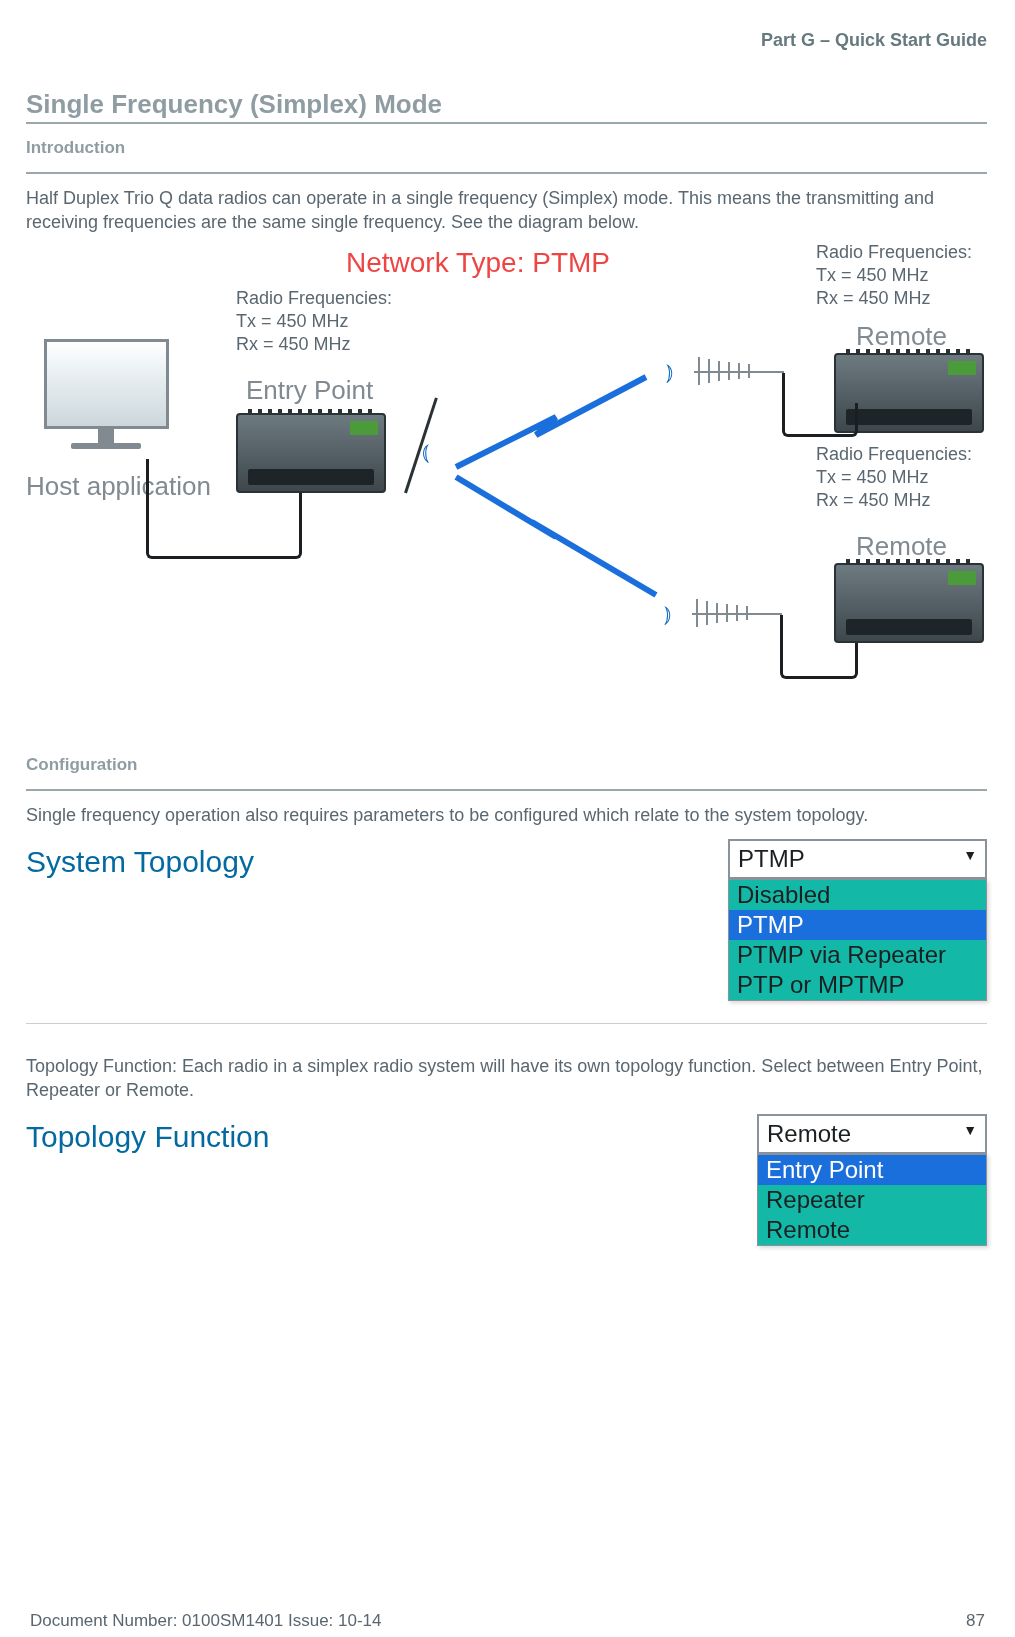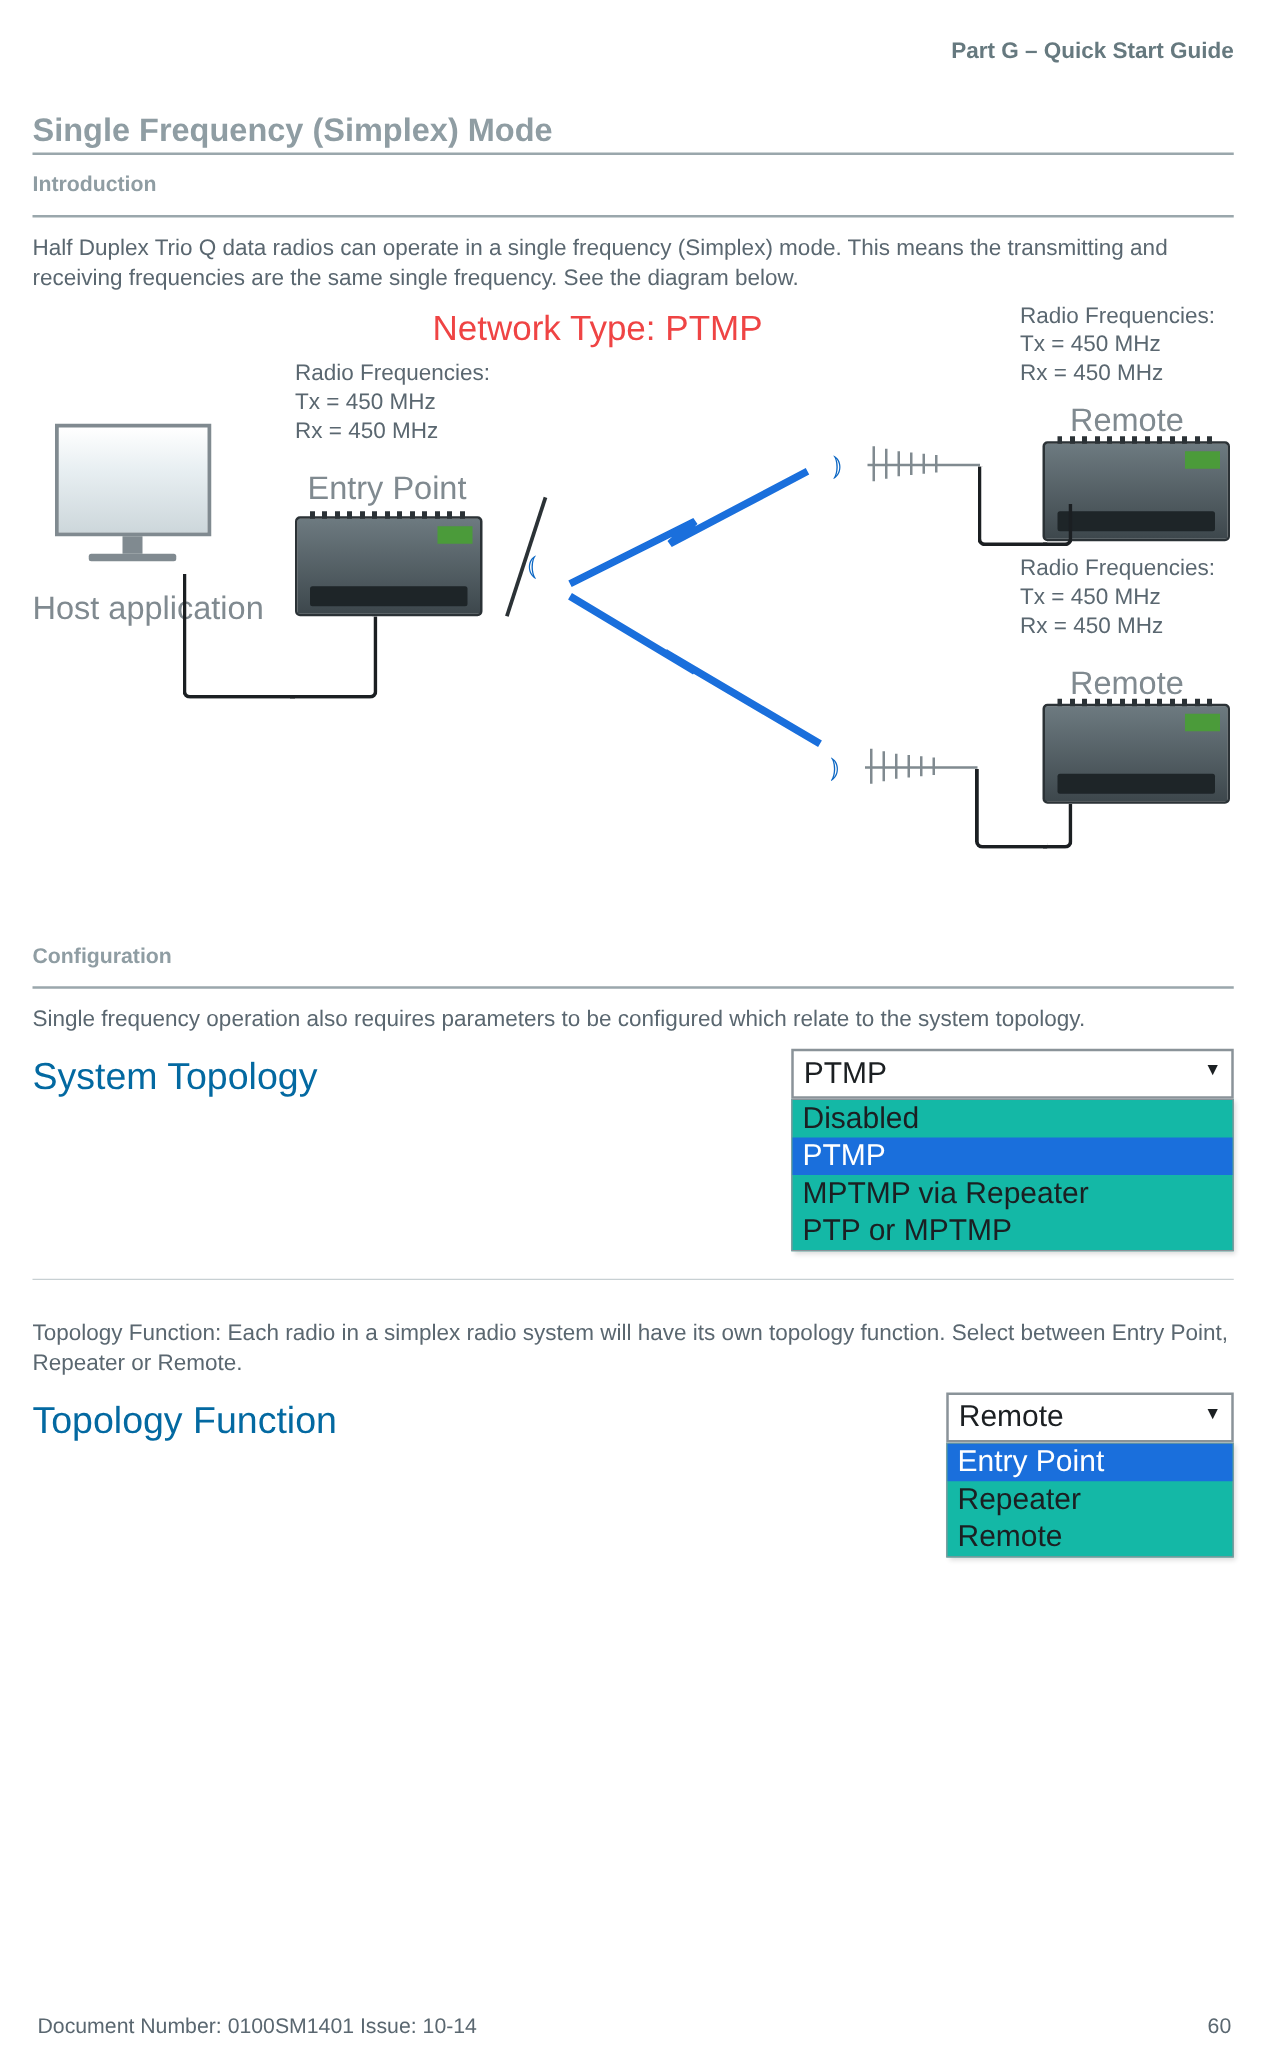--- a/index.html
+++ b/index.html
@@ -117,21 +117,21 @@
   }
   
   .config-row { display:flex; align-items:flex-start; margin: 10px 0 30px 0; border-bottom: 1px solid #c8d0d3; padding-bottom: 22px;}
   .config-row.noborder { border-bottom: none; padding-bottom: 0; margin-bottom: 10px;}
   .config-label {
     font-size: 30px;
     color: #0369a1;
     padding: 6px 0 0 0;
     flex: 1;
   }
-  .dd-wrap { width: 354px; }
+  .dd-wrap { width: 259px; }
   .dd-wrap.narrow { width: 230px; }
   .dd-sel {
     border: 2px solid #8a9399;
     padding: 4px 28px 4px 8px;
     font-size: 24px;
     font-family: Arial, sans-serif;
     color: #1b1f22;
     position: relative;
     background: #fff;
   }
@@ -245,21 +245,21 @@
   <h2 class="sub">Configuration</h2>
   <p class="body">Single frequency operation also requires parameters to be configured which relate to the system topology.</p>
 
   <div class="config-row">
     <div class="config-label">System Topology</div>
     <div class="dd-wrap">
       <div class="dd-sel">PTMP</div>
       <div class="dd-list">
         <div>Disabled</div>
         <div class="sel">PTMP</div>
-        <div>MPTMP via Repeater</div>
+        <div>PTMP via Repeater</div>
         <div>PTP or MPTMP</div>
       </div>
     </div>
   </div>
 
   <p class="body">Topology Function: Each radio in a simplex radio system will have its own topology function. Select between Entry Point, Repeater or Remote.</p>
 
   <div class="config-row noborder">
     <div class="config-label">Topology Function</div>
     <div class="dd-wrap narrow">
@@ -267,15 +267,15 @@
       <div class="dd-list">
         <div class="sel">Entry Point</div>
         <div>Repeater</div>
         <div>Remote</div>
       </div>
     </div>
   </div>
 
   <div class="footer">
     <span>Document Number: 0100SM1401   Issue: 10-14</span>
-    <span>60</span>
+    <span>87</span>
   </div>
 </div>
 
 </body></html>

